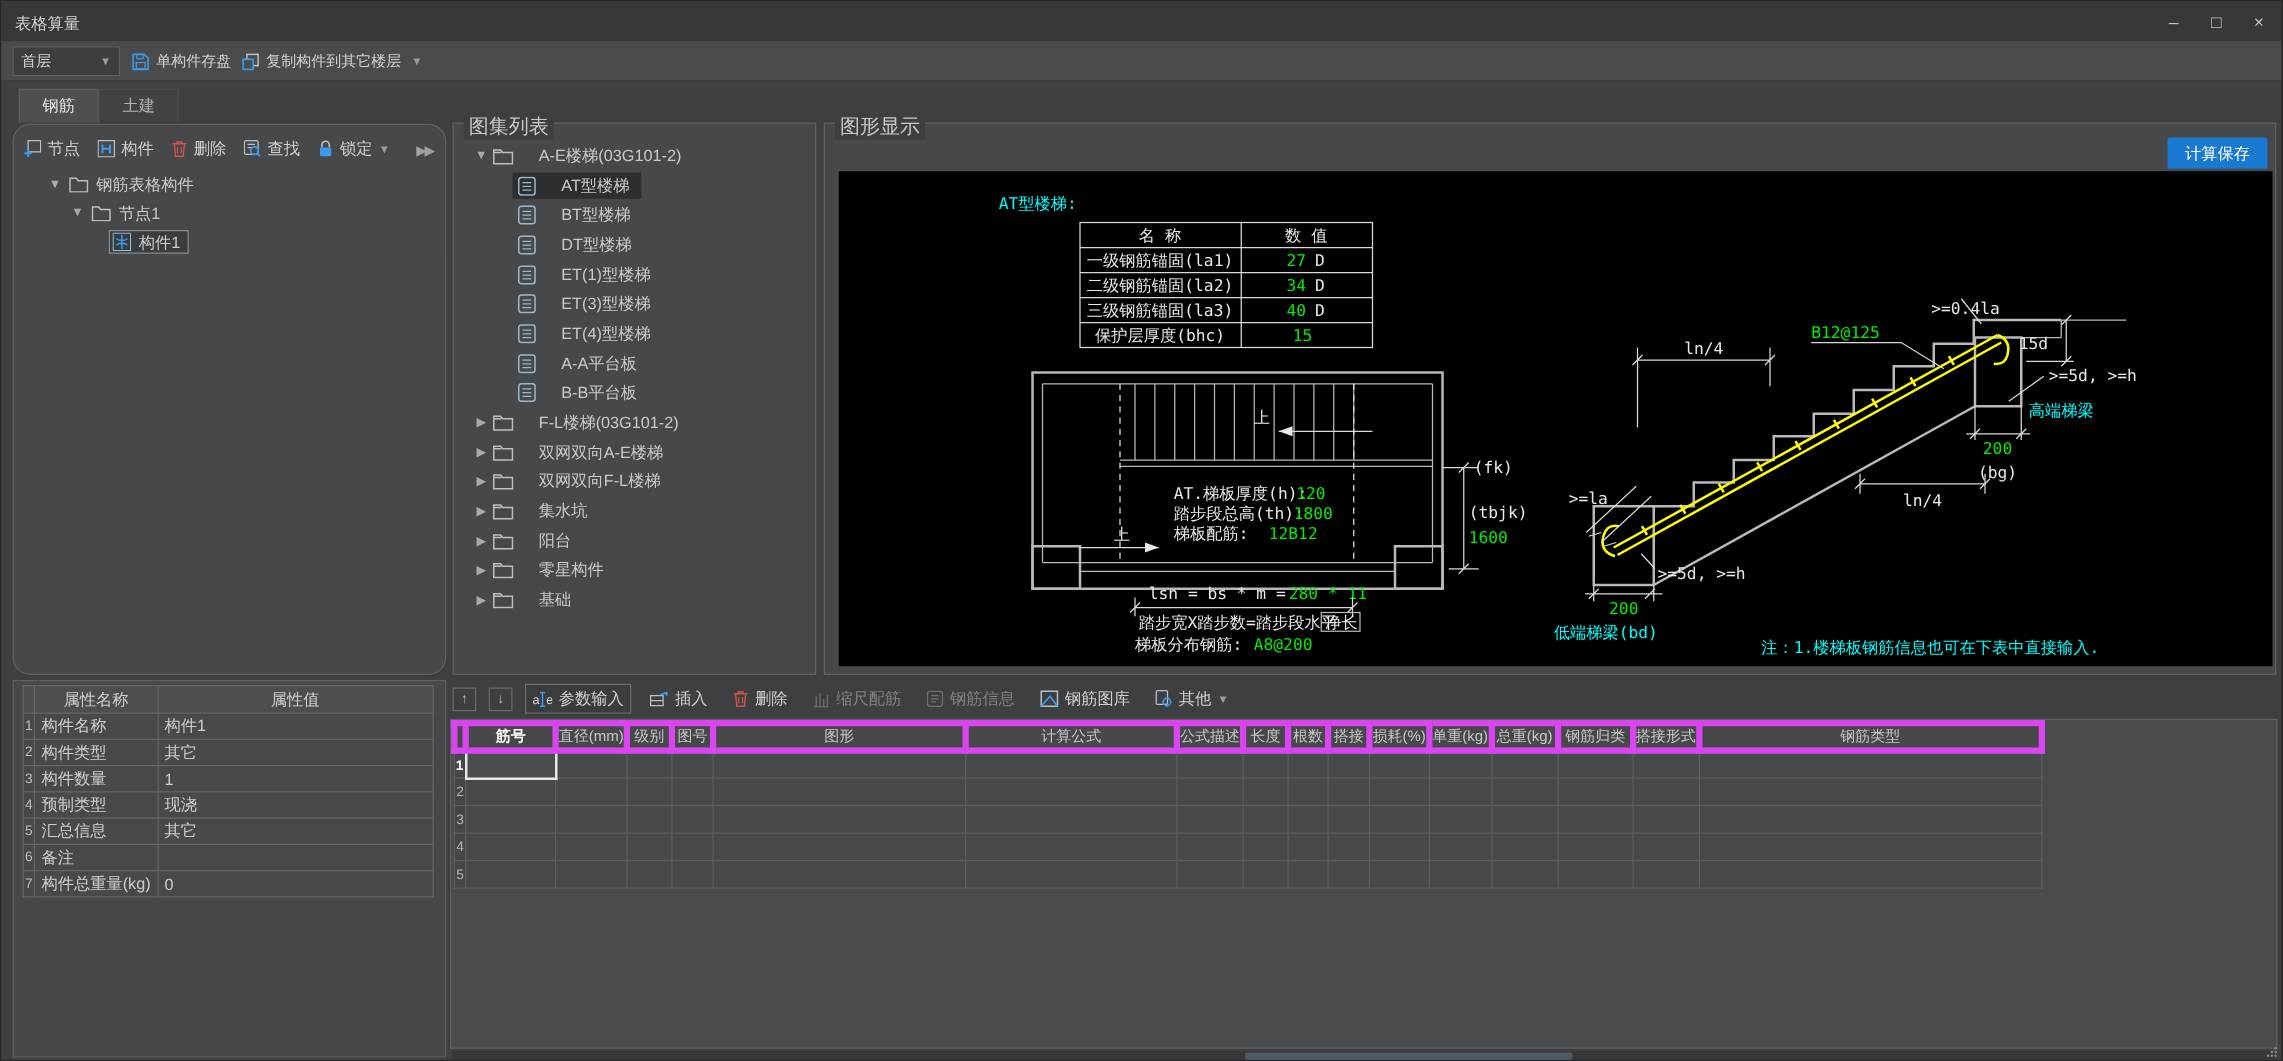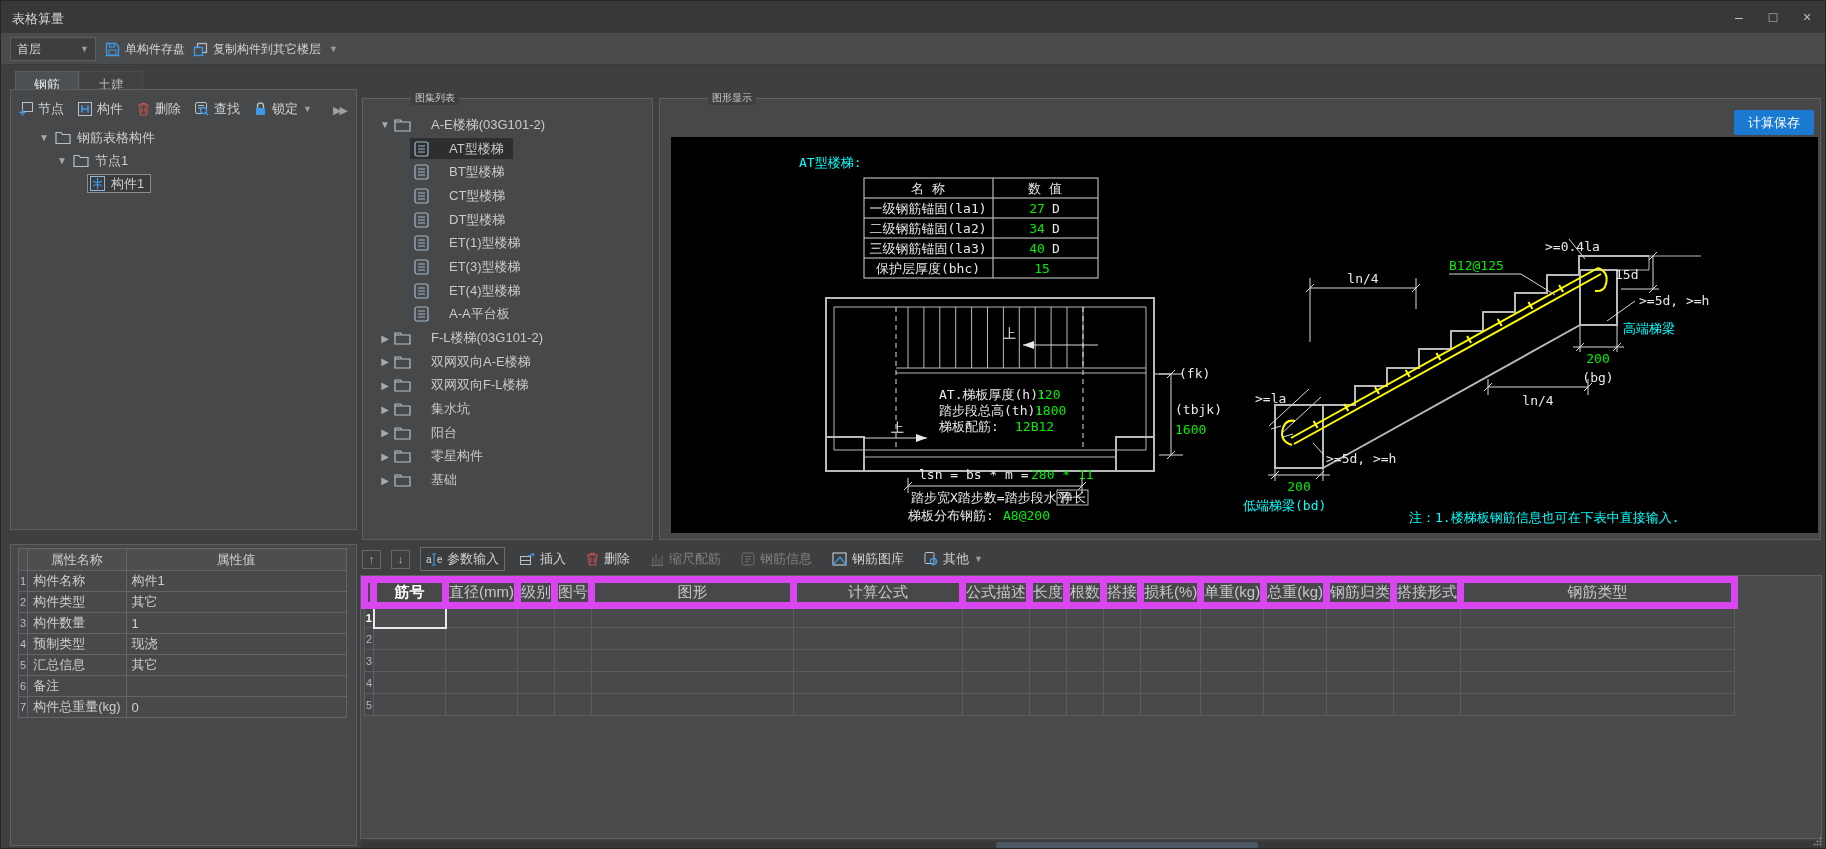--- a/index.html
+++ b/index.html
@@ -21,21 +21,21 @@
   .tbbtn { position:absolute; top:4px; height:24px; display:flex; align-items:center; gap:5px; padding:0 4px; color:#d0d1d2; }
   .tbbtn .arr { color:#9b9c9d; font-size:9px; margin-left:3px; }
 
   
   .tab { position:absolute; top:70px; height:27px; width:64px; display:flex; align-items:center; justify-content:center; font-size:13px; }
   .tab.active { background:#4d5052; color:#e4e5e6; border:1px solid #5e5f61; border-bottom:none; }
   .tab.inactive { background:#414244; color:#b2b3b4; border:1px solid #4a4b4c; border-bottom:none; }
 
   
   .panel { position:absolute; background:#47484a; border:1px solid #5e5f61; }
-  .gblabel { position:absolute; top:-8px; left:8px; background:#3e3f41; padding:0 4px; color:#c8c9ca; font-size:10px;margin-left:40px; }
+  .gblabel { position:absolute; top:-8px; left:8px; background:#3e3f41; padding:0 4px; color:#c8c9ca; font-size:16px; }
 
   
   .ltb { position:absolute; left:8px; top:6px; right:8px; height:26px; display:flex; align-items:center; gap:14px; }
   .ltbtn { display:flex; align-items:center; gap:5px; color:#cfd0d1; font-size:13px; }
   .ltbtn .arr { color:#9b9c9d; font-size:9px; }
   .ovf { position:absolute; right:2px; top:8px; color:#9fa0a1; font-size:11px; letter-spacing:-2px; }
 
   .ltree { position:absolute; left:6px; top:36px; right:6px; }
   .ltrow { height:23px; display:flex; align-items:center; gap:6px; color:#cbccce; font-size:13px; }
   .exp { width:10px; color:#a8a9aa; font-size:10px; text-align:center; }
@@ -72,21 +72,21 @@
   .btb { position:absolute; left:361px; top:545px; height:26px; display:flex; align-items:center; gap:10px; }
   .sqbtn { width:19px; height:19px; border:1px solid #676869; display:flex; align-items:center; justify-content:center; color:#b9babb; font-size:11px; }
   .bbtn { display:flex; align-items:center; gap:5px; color:#cfd0d1; font-size:13px; padding:2px 5px; }
   .bbtn.active { background:#3a3c3e; border:1px solid #6a6b6d; }
   .bbtn.disabled { opacity:.45; }
   .bbtn .arr { color:#9b9c9d; font-size:9px; }
 
   
   .tpanel { position:absolute; left:359px; top:574px; width:1462px; height:264px; background:#4a4b4d; border:1px solid #5e5f61; }
   .rtab { border-collapse:collapse; table-layout:fixed; }
-  .rtab th { height:18px; font-weight:normal; font-size:15px; color:#c6c7c8; background:#47484a; border:7px solid #d946ef; overflow:hidden; white-space:nowrap; }
+  .rtab th { height:18px; font-weight:normal; font-size:12px; color:#c6c7c8; background:#47484a; border:5px solid #d946ef; overflow:hidden; white-space:nowrap; }
   .rtab th.hs { color:#ffffff; font-weight:bold; }
   .rtab td { height:22px; border:1px solid #5c5d5f; background:#48494b; overflow:hidden; }
   .rtab td.rn { font-size:11px; color:#b4b5b6; text-align:center; background:#454649; }
   .rtab td.rn.cur { color:#fff; font-weight:bold; }
   .rtab td.sel { border:2px solid #e8e9ea; background:#4c4d4f; }
 
   
   .hscroll { position:absolute; left:361px; top:840px; width:1458px; height:8px; background:#37383a; }
   .hthumb { position:absolute; left:634px; top:1px; width:262px; height:6px; background:#4c5964; border-radius:2px; }
 </style>
@@ -124,21 +124,21 @@
           <rect x="1.5" y="5.5" width="8" height="8" fill="#4a4b4d" stroke="#3d9ae8" stroke-width="1.3"></rect>
         </svg>
       <span>复制构件到其它楼层</span>
       <span class="arr">▼</span>
     </div>
   </div>
 
   <div class="tab active" style="left:14px;">钢筋</div>
   <div class="tab inactive" style="left:78px;">土建</div>
 
-  <div class="panel" style="left:9px; top:88px; width:347px; height:441px;">
+  <div class="panel" style="left:9px; top:98px; width:347px; height:441px;border-radius:14px;">
     <div class="ltb">
       <div class="ltbtn">
         <svg width="14" height="14" viewBox="0 0 14 14">
             <rect x="3.5" y="0.5" width="10" height="9" fill="none" stroke="#b9c0c6"></rect>
             <path d="M0.5 10.5 h6 M3.5 7.5 v6" stroke="#3d9ae8" stroke-width="1.6" fill="none"></path>
           </svg>
         <span>节点</span>
       </div>
       <div class="ltbtn">
         <svg width="14" height="14" viewBox="0 0 14 14">
@@ -277,56 +277,56 @@
             <rect x="1" y="1" width="13" height="14" rx="2" fill="none" stroke="#9fb6c8" stroke-width="1.2"></rect>
             <path d="M4 5 h7 M4 8 h7 M4 11 h7" stroke="#9fb6c8"></path>
           </svg>
           <span class="lbl">BT型楼梯</span>
         </div>
       <div class="arow d">
           <svg class="iko" width="15" height="16" viewBox="0 0 15 16">
             <rect x="1" y="1" width="13" height="14" rx="2" fill="none" stroke="#9fb6c8" stroke-width="1.2"></rect>
             <path d="M4 5 h7 M4 8 h7 M4 11 h7" stroke="#9fb6c8"></path>
           </svg>
-          <span class="lbl">CT型楼梯</span>
+          <span class="lbl">DT型楼梯</span>
         </div>
       <div class="arow d">
           <svg class="iko" width="15" height="16" viewBox="0 0 15 16">
             <rect x="1" y="1" width="13" height="14" rx="2" fill="none" stroke="#9fb6c8" stroke-width="1.2"></rect>
             <path d="M4 5 h7 M4 8 h7 M4 11 h7" stroke="#9fb6c8"></path>
           </svg>
-          <span class="lbl">DT型楼梯</span>
+          <span class="lbl">ET(1)型楼梯</span>
         </div>
       <div class="arow d">
           <svg class="iko" width="15" height="16" viewBox="0 0 15 16">
             <rect x="1" y="1" width="13" height="14" rx="2" fill="none" stroke="#9fb6c8" stroke-width="1.2"></rect>
             <path d="M4 5 h7 M4 8 h7 M4 11 h7" stroke="#9fb6c8"></path>
           </svg>
-          <span class="lbl">ET(1)型楼梯</span>
+          <span class="lbl">ET(3)型楼梯</span>
         </div>
       <div class="arow d">
           <svg class="iko" width="15" height="16" viewBox="0 0 15 16">
             <rect x="1" y="1" width="13" height="14" rx="2" fill="none" stroke="#9fb6c8" stroke-width="1.2"></rect>
             <path d="M4 5 h7 M4 8 h7 M4 11 h7" stroke="#9fb6c8"></path>
           </svg>
-          <span class="lbl">ET(3)型楼梯</span>
+          <span class="lbl">ET(4)型楼梯</span>
         </div>
       <div class="arow d">
           <svg class="iko" width="15" height="16" viewBox="0 0 15 16">
             <rect x="1" y="1" width="13" height="14" rx="2" fill="none" stroke="#9fb6c8" stroke-width="1.2"></rect>
             <path d="M4 5 h7 M4 8 h7 M4 11 h7" stroke="#9fb6c8"></path>
           </svg>
-          <span class="lbl">ET(4)型楼梯</span>
+          <span class="lbl">A-A平台板</span>
         </div>
       <div class="arow d">
           <svg class="iko" width="15" height="16" viewBox="0 0 15 16">
             <rect x="1" y="1" width="13" height="14" rx="2" fill="none" stroke="#9fb6c8" stroke-width="1.2"></rect>
             <path d="M4 5 h7 M4 8 h7 M4 11 h7" stroke="#9fb6c8"></path>
           </svg>
-          <span class="lbl">A-A平台板</span>
+          <span class="lbl">B-B平台板</span>
         </div>
       <div class="arow f">
           <span class="exp">▶</span>
           <svg class="iko" style="margin-left:4px;" width="17" height="14" viewBox="0 0 17 14">
             <path d="M1 13 V2 h5.5 l1.5 2 h8 v9 z M1 4 h6" fill="none" stroke="#b9bfc4" stroke-width="1.2"></path>
           </svg>
           <span class="lbl">F-L楼梯(03G101-2)</span>
         </div>
       <div class="arow f">
           <span class="exp">▶</span>

